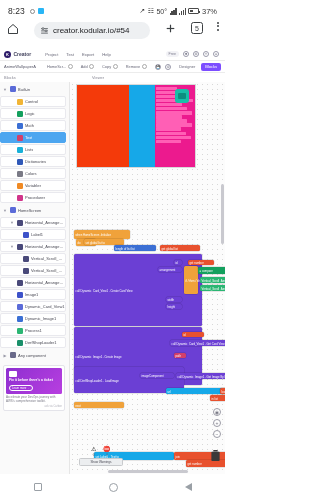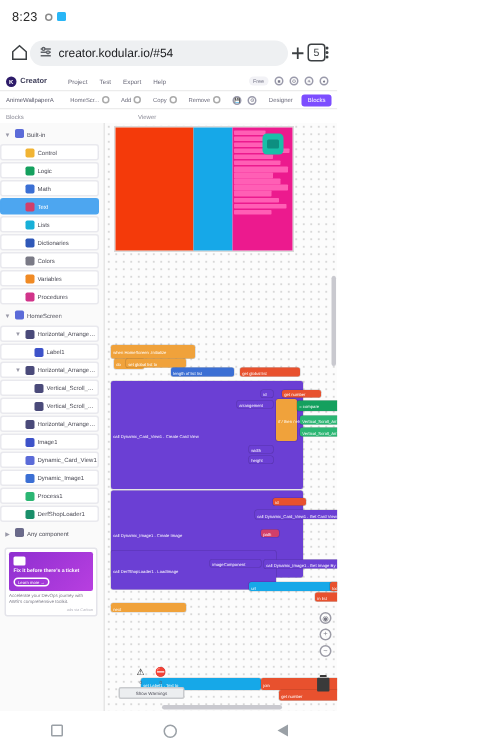--- a/index.html
+++ b/index.html
@@ -26,22 +26,22 @@
   .bars i { display:block; width:1.3px; background:#4a4a4a; }
   .bars i:nth-child(1){height:2px}.bars i:nth-child(2){height:3.4px}
   .bars i:nth-child(3){height:5px}.bars i:nth-child(4){height:6.6px}
   .batt { width:11px; height:6px; border:1px solid #4a4a4a; border-radius:1px; position:relative; }
   .batt:after { content:""; position:absolute; right:-2px; top:1.6px; width:1.2px; height:2.6px; background:#4a4a4a; }
   .batt i { position:absolute; left:1px; top:1px; bottom:1px; width:3px; background:#4a4a4a; }
   .sb-pct { font-size:7.5px; }
 
   
   .browserbar {
-    height:26px; background:#fff; display:flex; align-items:center;
-    padding:0 6px; gap:0;
+    height:26px; background:#fff; display:flex; 
+    padding:0 6px; gap:14px;
   }
   .home-btn { width:14px; height:14px; flex:0 0 auto; display:flex; align-items:center; justify-content:center; }
   .urlbox {
     flex:1 1 auto; height:17px; background:#eef0f2; border-radius:9px;
     display:flex; align-items:center; padding:0 6px; gap:4px; overflow:hidden;
   }
   .url-text { font-size:8px; color:#202124; white-space:nowrap; overflow:hidden; }
   .chrome-ic { width:13px; height:13px; display:flex; align-items:center; justify-content:center; flex:0 0 auto; }
   .tabcount {
     width:12px; height:12px; border:1.3px solid #3c4043; border-radius:2.5px;
@@ -171,20 +171,41 @@
 </head>
 <body>
 
 <div class="phone">
 
   <div class="statusbar">
     <span class="sb-time">8:23</span>
     <span class="sb-left-icons">
       <span class="sb-dot"></span>
       <span class="sb-sq"></span>
+    </span>
+    <span class="sb-right">
+      <span>↗</span>
+      <span>☷</span>
+      <span>50°</span>
+      <span class="bars">
+          <i></i>
+          <i></i>
+          <i></i>
+          <i></i>
+        </span>
+      <span class="bars">
+          <i></i>
+          <i></i>
+          <i></i>
+          <i></i>
+        </span>
+      <span class="batt">
+          <i></i>
+        </span>
+      <span class="sb-pct">37%</span>
     </span>
   </div>
 
   <div class="browserbar">
     <span class="home-btn">
       <svg width="12" height="12" viewBox="0 0 24 24" fill="none" stroke="#3c4043" stroke-width="2">
         <path d="M3 11 L12 3 L21 11 V21 H3 Z"></path>
       </svg>
     </span>
     <div class="urlbox">

